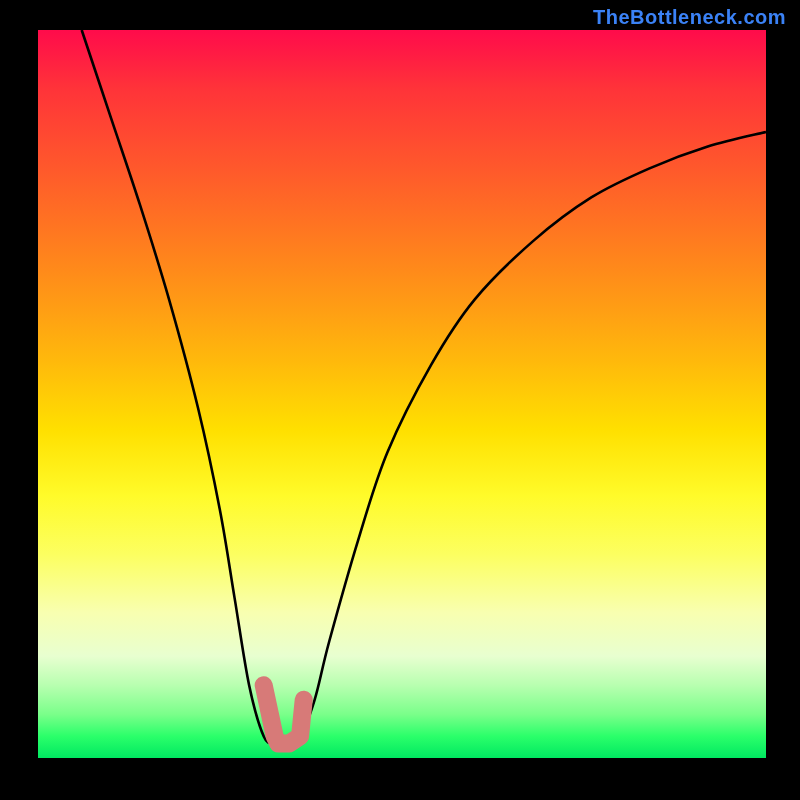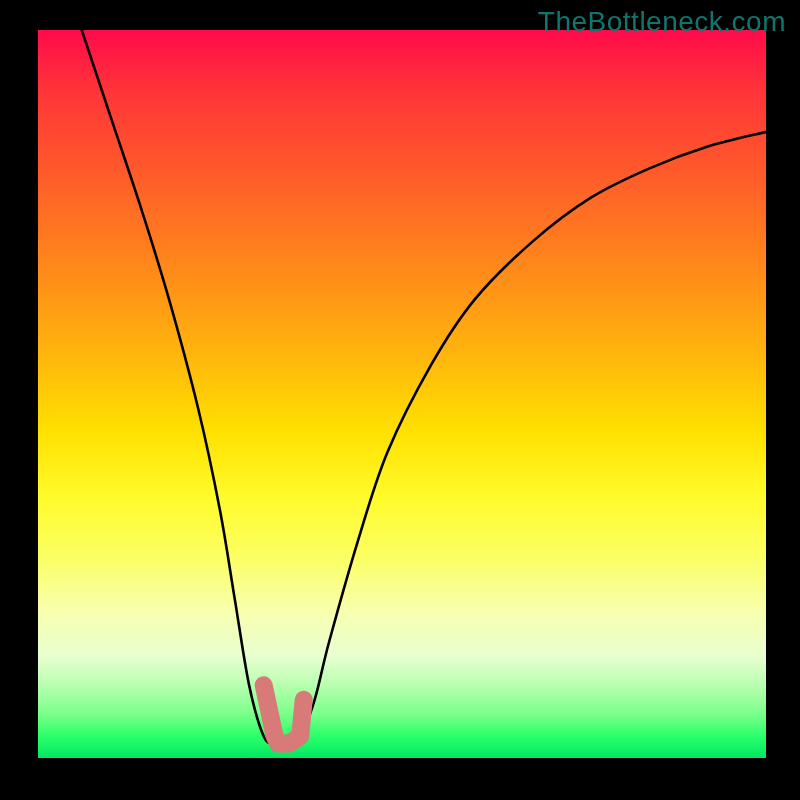--- a/index.html
+++ b/index.html
@@ -8,23 +8,23 @@
     height: 800px;
     background: #000;
     position: relative;
     overflow: hidden;
     font-family: Arial, sans-serif;
   }
   .watermark {
     position: absolute;
     top: 6px;
     right: 14px;
-    color: #0f766e;
-    font-size: 28px;
-    font-weight: 400;
+    color: #3b82f6;
+    font-size: 20px;
+    font-weight: 700;
     z-index: 10;
     letter-spacing: 0.5px;
   }
   .plot-area {
     position: absolute;
     left: 38px;
     top: 30px;
     width: 728px;
     height: 728px;
     background: linear-gradient(to bottom,

